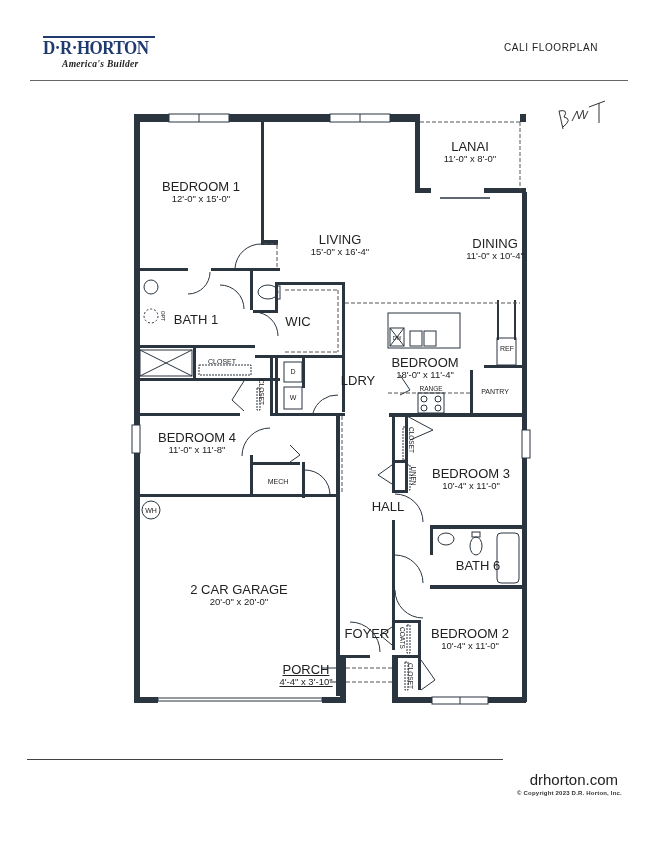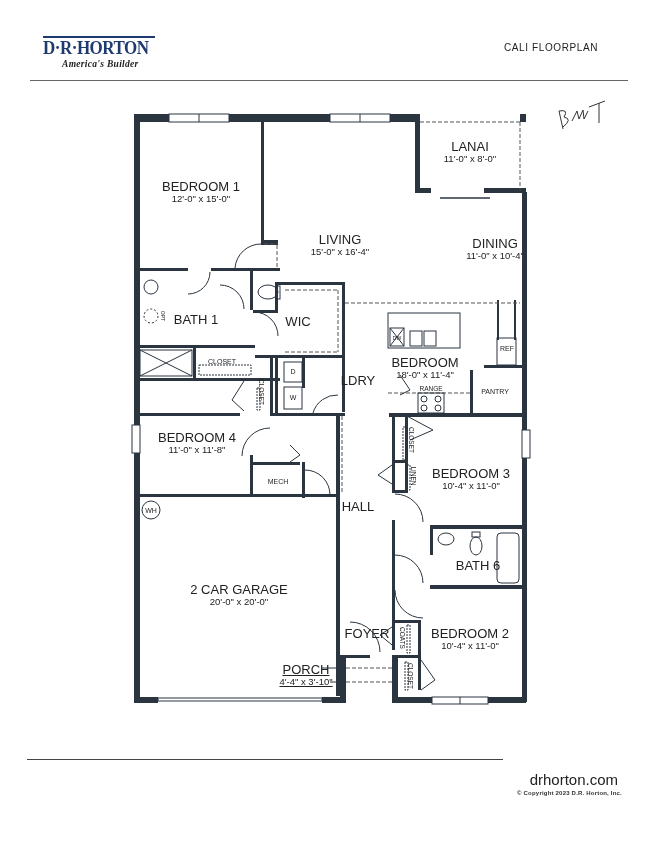--- a/index.html
+++ b/index.html
@@ -223,21 +223,21 @@
   <div class="room-name">LDRY</div>
 </div>
 <div class="room-label" style="left:197px;top:431px;">
   <div class="room-name">BEDROOM 4</div>
   <div class="room-dim">11'-0" x 11'-8"</div>
 </div>
 <div class="room-label" style="left:471px;top:456px;margin-top:11px;">
   <div class="room-name">BEDROOM 3</div>
   <div class="room-dim">10'-4" x 11'-0"</div>
 </div>
-<div class="room-label" style="left:358px;top:500px;">
+<div class="room-label" style="left:388px;top:500px;">
   <div class="room-name">HALL</div>
 </div>
 <div class="room-label" style="left:478px;top:559px;">
   <div class="room-name">BATH 6</div>
 </div>
 <div class="room-label" style="left:239px;top:583px;">
   <div class="room-name">2 CAR GARAGE</div>
   <div class="room-dim">20'-0" x 20'-0"</div>
 </div>
 <div class="room-label" style="left:367px;top:627px;">

